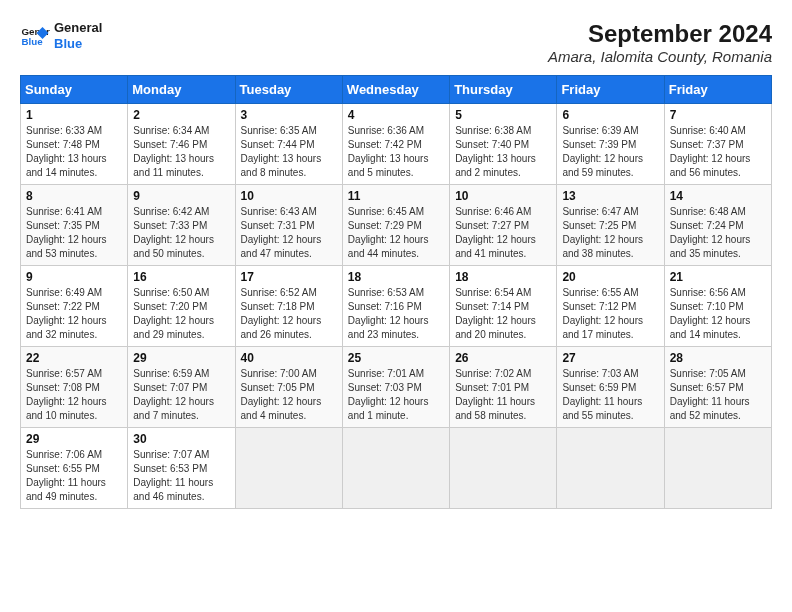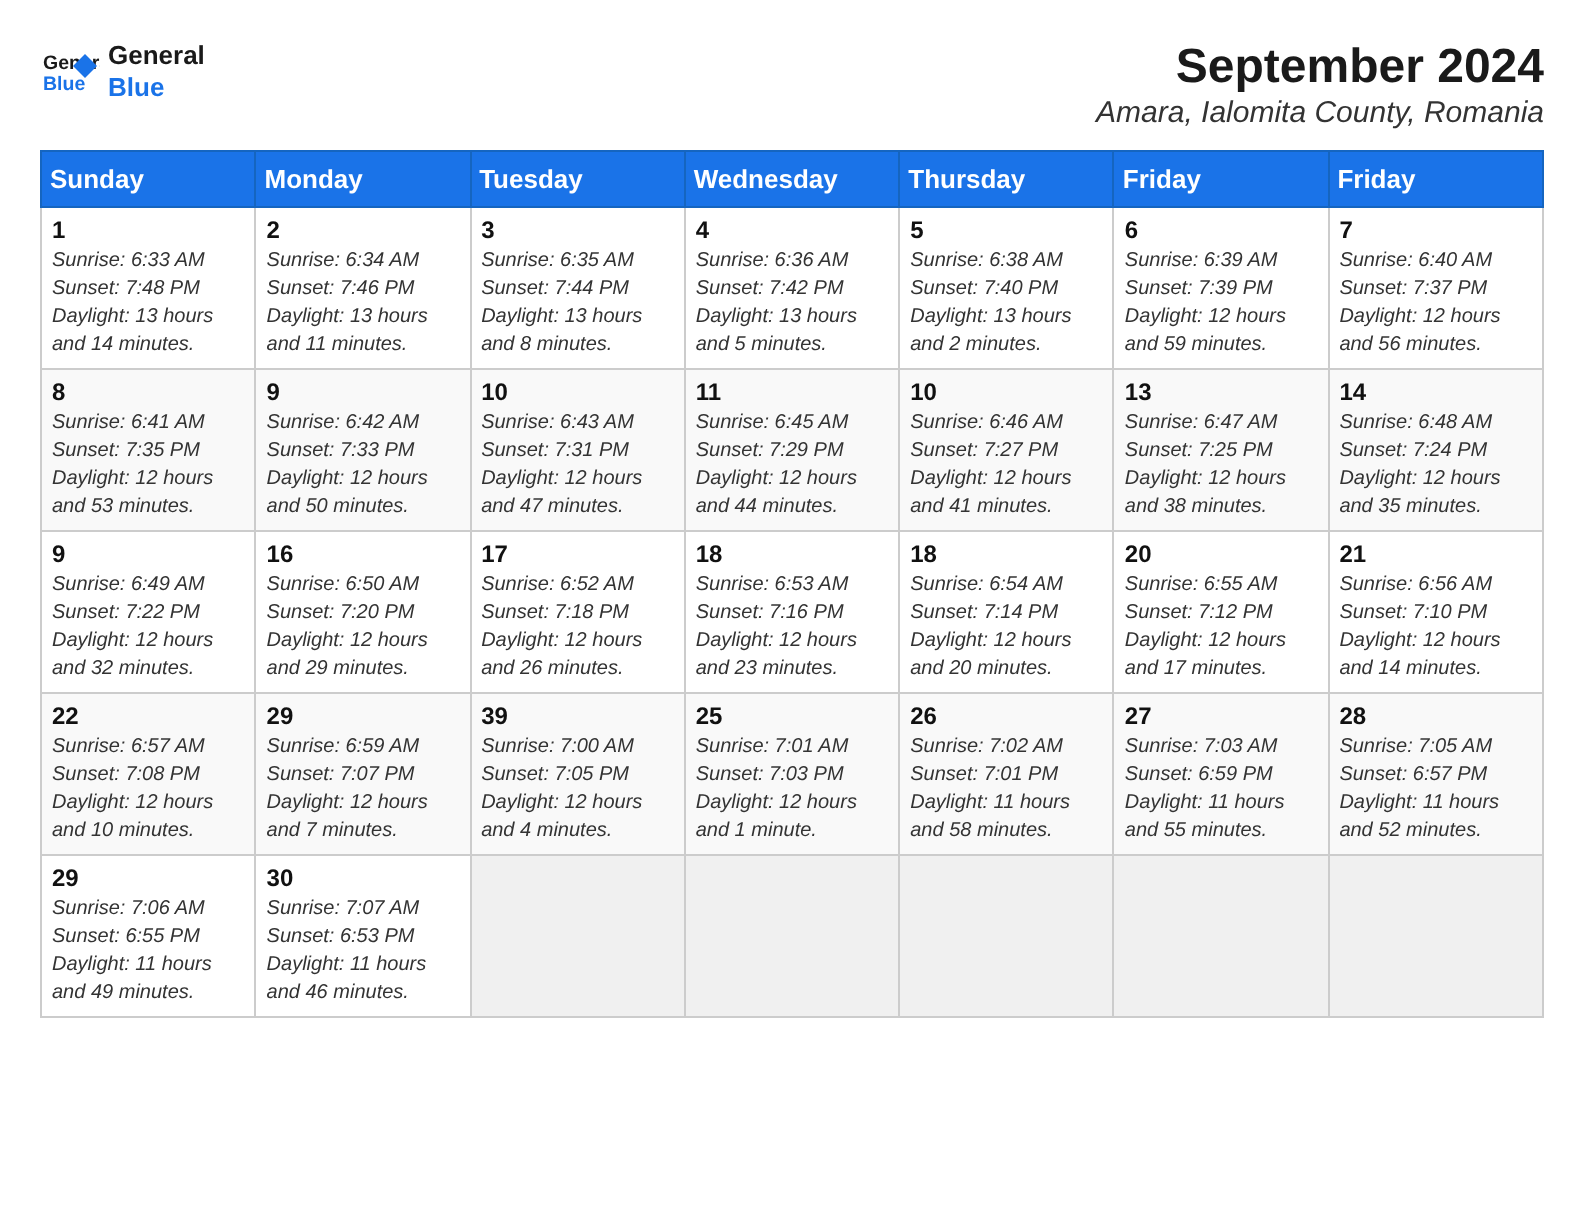--- a/index.html
+++ b/index.html
@@ -78,21 +78,20 @@
       font-size: 12px;
       font-weight: bold;
       color: #111;
       display: block;
       margin-bottom: 2px;
     }
     .cell-text {
       font-size: 10px;
       line-height: 1.4;
       color: #333;
-      font-style: italic;
     }
     .calendar tr:nth-child(even) td {
       background: #f9f9f9;
     }
     .calendar tr td.empty {
       background: #f0f0f0;
     }
   </style>
 </head>
 <body>
@@ -223,21 +222,21 @@
       <tr>
         <td>
           <span class="day-num">22</span>
           <div class="cell-text">Sunrise: 6:57 AM<br>Sunset: 7:08 PM<br>Daylight: 12 hours<br>and 10 minutes.</div>
         </td>
         <td>
           <span class="day-num">29</span>
           <div class="cell-text">Sunrise: 6:59 AM<br>Sunset: 7:07 PM<br>Daylight: 12 hours<br>and 7 minutes.</div>
         </td>
         <td>
-          <span class="day-num">39</span>
+          <span class="day-num">40</span>
           <div class="cell-text">Sunrise: 7:00 AM<br>Sunset: 7:05 PM<br>Daylight: 12 hours<br>and 4 minutes.</div>
         </td>
         <td>
           <span class="day-num">25</span>
           <div class="cell-text">Sunrise: 7:01 AM<br>Sunset: 7:03 PM<br>Daylight: 12 hours<br>and 1 minute.</div>
         </td>
         <td>
           <span class="day-num">26</span>
           <div class="cell-text">Sunrise: 7:02 AM<br>Sunset: 7:01 PM<br>Daylight: 11 hours<br>and 58 minutes.</div>
         </td>

